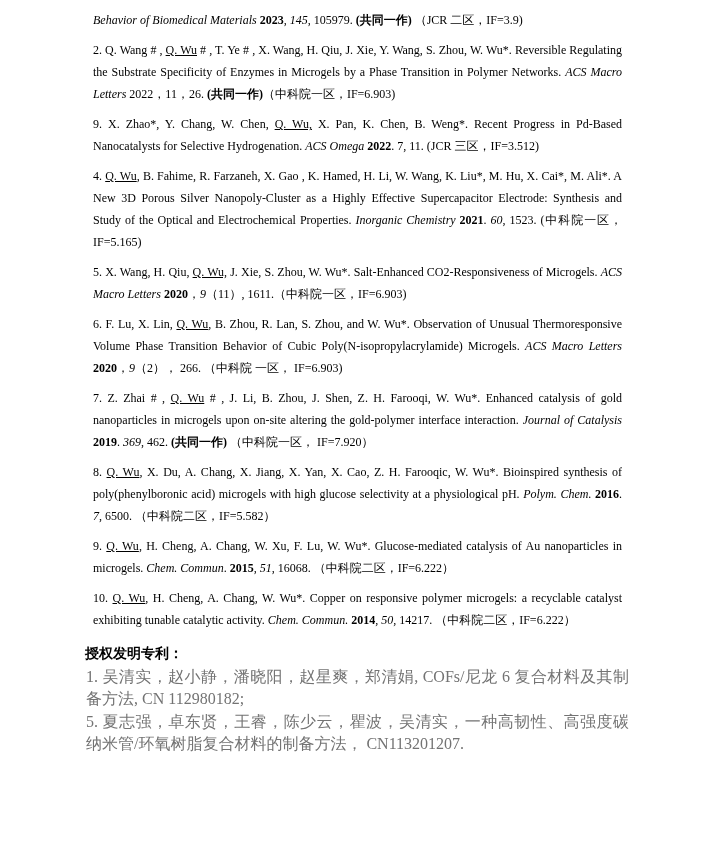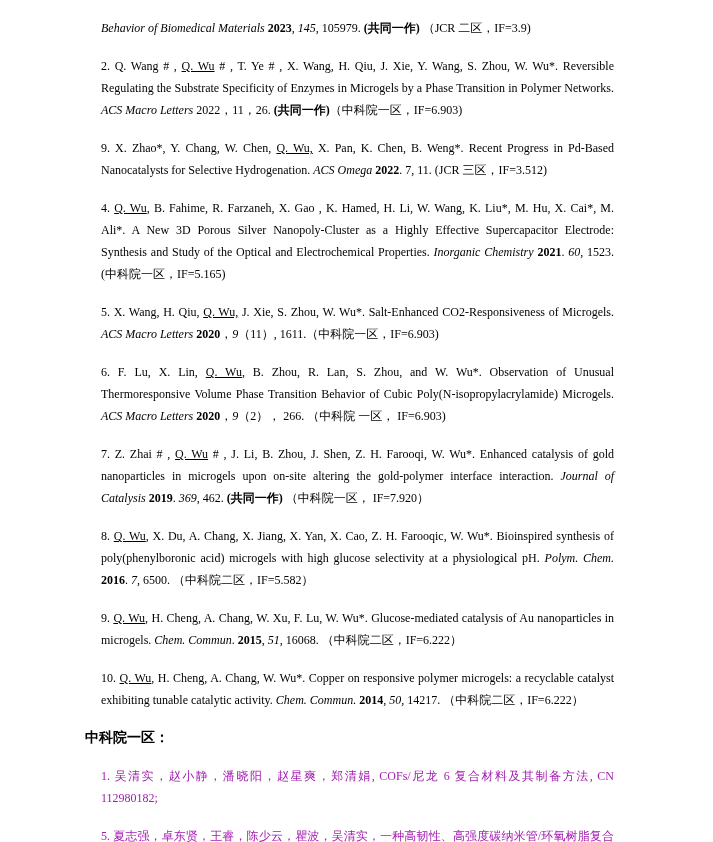--- a/index.html
+++ b/index.html
@@ -16,46 +16,46 @@
     overflow: hidden;
     font-family: "Liberation Serif", "DejaVu Serif", serif;
   }
   .content {
     position: absolute;
     left: 85px;
     top: 1px;
     width: 545px;
   }
   .pub {
-    margin: 16px;
+    margin: 8px;
     font-size: 12px;
     line-height: 22px;
     text-align: justify;
     text-justify: inter-word;
     color: #000000;
   }
   .s-n { font-style: normal; font-weight: normal; }
   .s-i { font-style: italic; }
   .s-b { font-weight: bold; }
   .s-bu { font-weight: normal; text-decoration: underline; }
   .patent-heading {
     margin: 0;
     margin-top: 12px;
     font-size: 14px;
     line-height: 22px;
     font-weight: bold;
     color: #000000;
   }
   .pat {
-    margin: 16px;
-    font-size: 12px;
+    margin: 1px;
+    font-size: 16px;
     line-height: 22px;
     text-align: justify;
     text-justify: inter-word;
-    color: #a21caf;
+    color: #737373;
   }
 </style>
 </head>
 <body>
 
 <div class="page">
   <div class="content">
 
     <div>
       <p class="pub"><span class="s-i">Behavior of Biomedical Materials </span><span class="s-b">2023</span><span class="s-n">, </span><span class="s-i">145</span><span class="s-n">, 105979. </span><span class="s-b">(共同一作)</span><span class="s-n"> （JCR 二区，IF=3.9)</span></p>
@@ -64,19 +64,19 @@
       <p class="pub"><span class="s-n">4. </span><span class="s-bu">Q. Wu</span><span class="s-n">, B. Fahime, R. Farzaneh, X. Gao , K. Hamed, H. Li, W. Wang, K. Liu*, M. Hu, X. Cai*, M. Ali*. A New 3D Porous Silver Nanopoly-Cluster as a Highly Effective Supercapacitor Electrode: Synthesis and Study of the Optical and Electrochemical Properties. </span><span class="s-i">Inorganic Chemistry</span><span class="s-n"> </span><span class="s-b">2021</span><span class="s-n">. </span><span class="s-i">60</span><span class="s-n">, 1523. (中科院一区，IF=5.165)</span></p>
       <p class="pub"><span class="s-n">5. X. Wang, H. Qiu, </span><span class="s-bu">Q. Wu,</span><span class="s-n"> J. Xie, S. Zhou, W. Wu*. Salt-Enhanced CO2-Responsiveness of Microgels. </span><span class="s-i">ACS Macro Letters</span><span class="s-n"> </span><span class="s-b">2020</span><span class="s-n">，</span><span class="s-i">9</span><span class="s-n">（11）, 1611.（中科院一区，IF=6.903)</span></p>
       <p class="pub"><span class="s-n">6. F. Lu, X. Lin, </span><span class="s-bu">Q. Wu</span><span class="s-n">, B. Zhou, R. Lan, S. Zhou, and W. Wu*. Observation of Unusual Thermoresponsive Volume Phase Transition Behavior of Cubic Poly(N-isopropylacrylamide) Microgels. </span><span class="s-i">ACS Macro Letters</span><span class="s-n"> </span><span class="s-b">2020</span><span class="s-n">，</span><span class="s-i">9</span><span class="s-n">（2）， 266. （中科院 一区， IF=6.903)</span></p>
       <p class="pub"><span class="s-n">7. Z. Zhai # , </span><span class="s-bu">Q. Wu</span><span class="s-n"> # , J. Li, B. Zhou, J. Shen, Z. H. Farooqi, W. Wu*. Enhanced catalysis of gold nanoparticles in microgels upon on-site altering the gold-polymer interface interaction. </span><span class="s-i">Journal of Catalysis</span><span class="s-n"> </span><span class="s-b">2019</span><span class="s-n">. </span><span class="s-i">369</span><span class="s-n">, 462. </span><span class="s-b">(共同一作)</span><span class="s-n"> （中科院一区， IF=7.920）</span></p>
       <p class="pub"><span class="s-n">8. </span><span class="s-bu">Q. Wu</span><span class="s-n">, X. Du, A. Chang, X. Jiang, X. Yan, X. Cao, Z. H. Farooqic, W. Wu*. Bioinspired synthesis of poly(phenylboronic acid) microgels with high glucose selectivity at a physiological pH. </span><span class="s-i">Polym. Chem.</span><span class="s-n"> </span><span class="s-b">2016</span><span class="s-n">. </span><span class="s-i">7</span><span class="s-n">, 6500. （中科院二区，IF=5.582）</span></p>
       <p class="pub"><span class="s-n">9. </span><span class="s-bu">Q. Wu</span><span class="s-n">, H. Cheng, A. Chang, W. Xu, F. Lu, W. Wu*. Glucose-mediated catalysis of Au nanoparticles in microgels. </span><span class="s-i">Chem. Commun</span><span class="s-n">. </span><span class="s-b">2015</span><span class="s-n">, </span><span class="s-i">51</span><span class="s-n">, 16068. （中科院二区，IF=6.222）</span></p>
       <p class="pub"><span class="s-n">10. </span><span class="s-bu">Q. Wu</span><span class="s-n">, H. Cheng, A. Chang, W. Wu*. Copper on responsive polymer microgels: a recyclable catalyst exhibiting tunable catalytic activity. </span><span class="s-i">Chem. Commun.</span><span class="s-n"> </span><span class="s-b">2014</span><span class="s-n">, </span><span class="s-i">50</span><span class="s-n">, 14217. （中科院二区，IF=6.222）</span></p>
     </div>
 
     <div>
-      <h2 class="patent-heading">中科院一区：</h2>
+      <h2 class="patent-heading">授权发明专利：</h2>
       <p class="pat">1. 吴清实，赵小静，潘晓阳，赵星爽，郑清娟, COFs/尼龙 6 复合材料及其制备方法, CN 112980182;</p>
       <p class="pat">5. 夏志强，卓东贤，王睿，陈少云，瞿波，吴清实，一种高韧性、高强度碳纳米管/环氧树脂复合材料的制备方法， CN113201207.</p>
     </div>
 
   </div>
 </div>
 
 </body></html>

